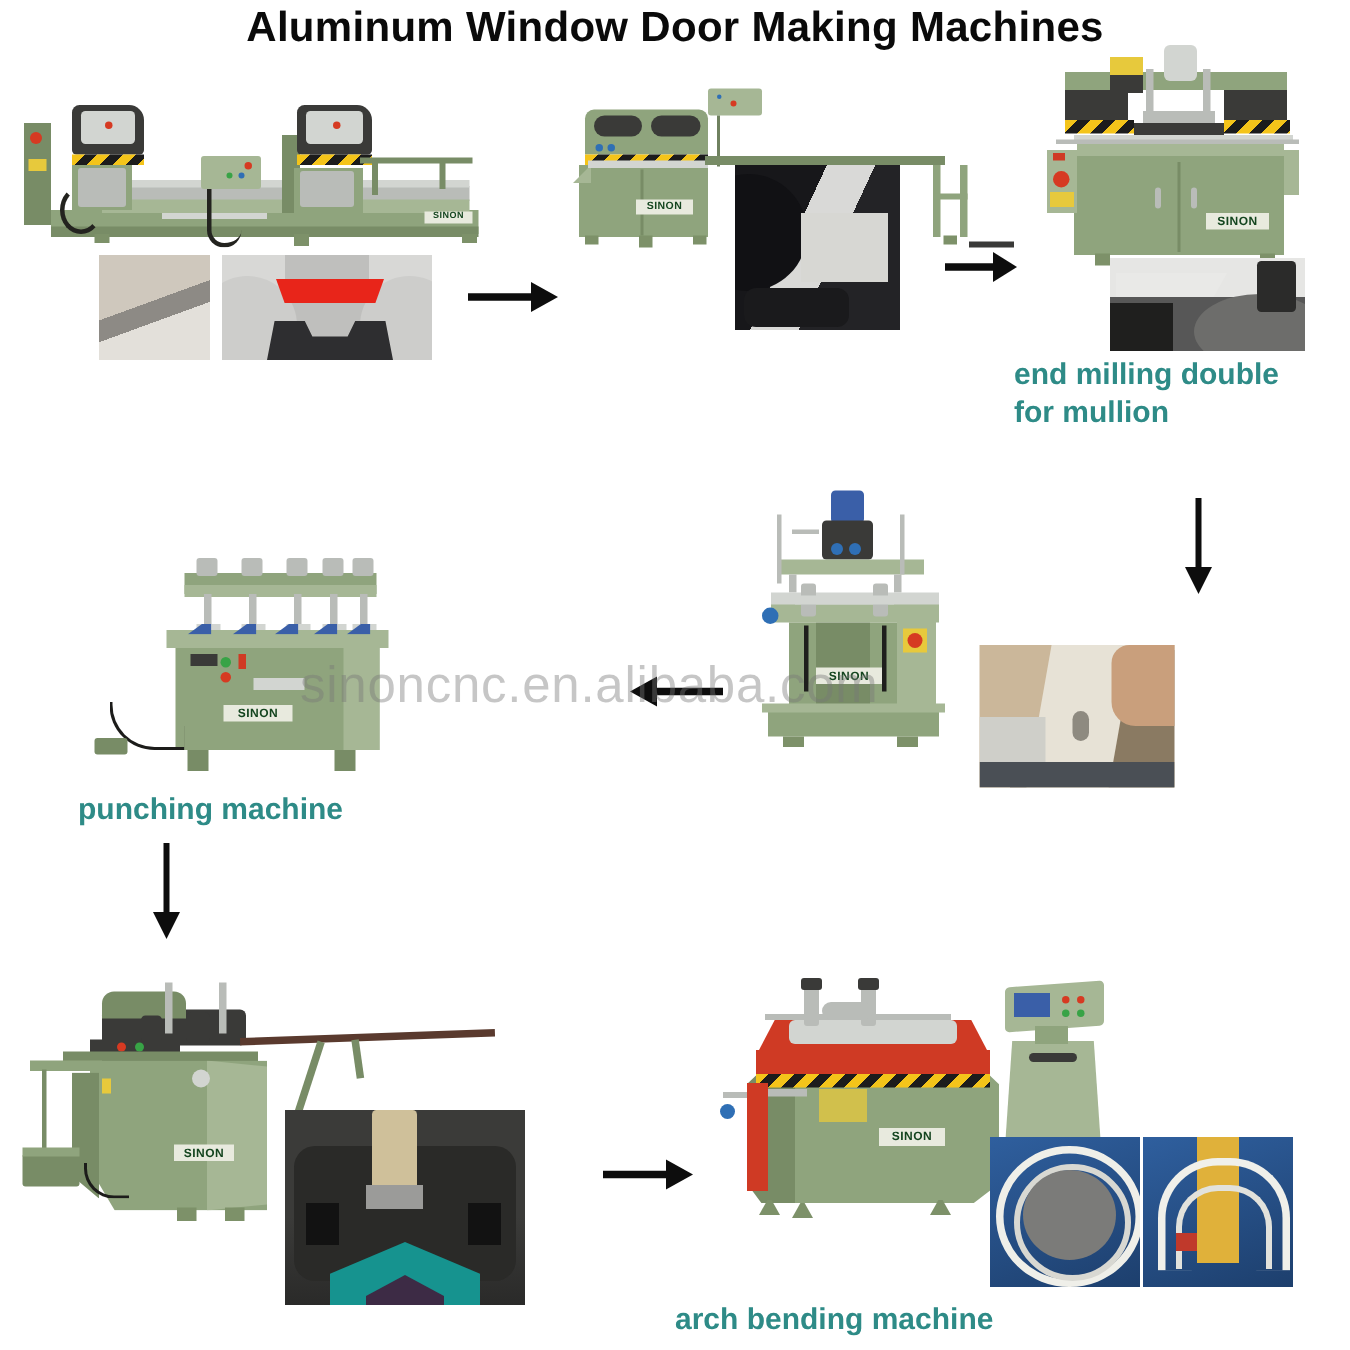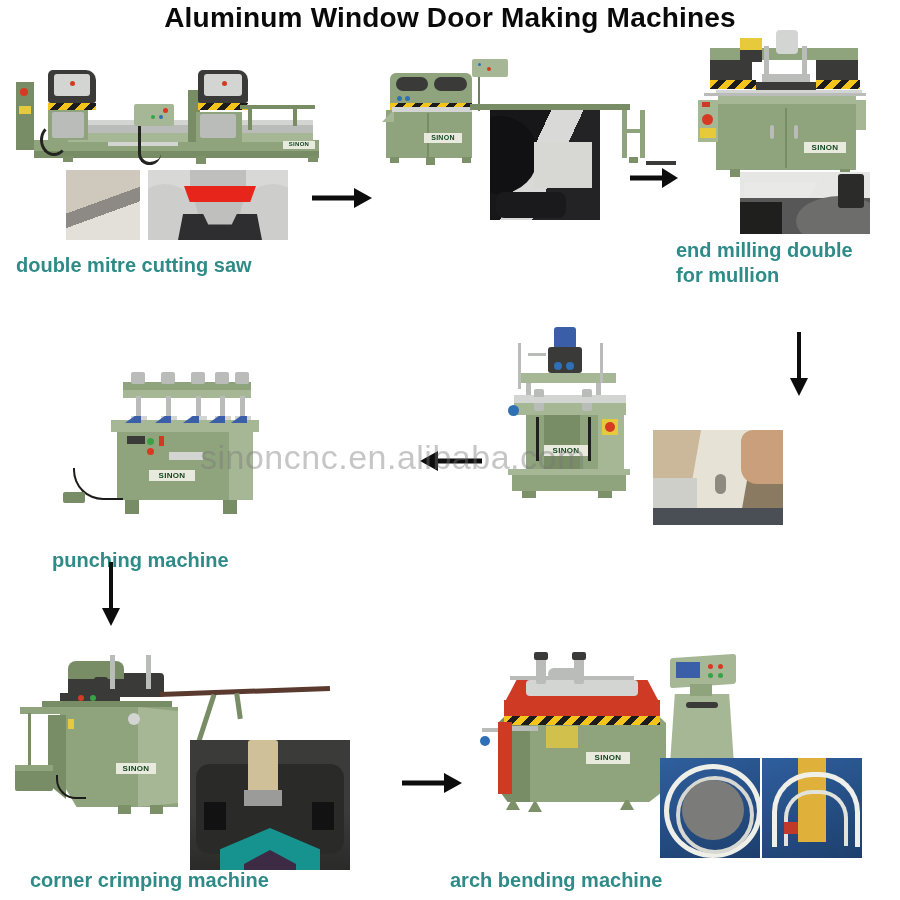--- a/index.html
+++ b/index.html
@@ -134,21 +134,20 @@
     <div class="ph-lbl" style="position:absolute;left:30px;top:44px;width:84px;height:26px;background:#2e2e30;clip-path:polygon(6% 0,30% 0,36% 40%,64% 40%,70% 0,94% 0,100% 100%,0 100%);"></div>
   </div>
 
   <div class="arrow" style="left:310px;top:185px;">
     <svg width="64" height="26" viewBox="0 0 64 26">
       <line x1="2" y1="13" x2="46" y2="13" stroke="#0d0d0d" stroke-width="5"></line>
       <polygon points="44,3 62,13 44,23" fill="#0d0d0d"></polygon>
     </svg>
   </div>
 
-  <label class="label" style="left:16px;top:253px;">double mitre cutting saw</label>
 
   <div class="mach" style="left:382px;top:55px;width:270px;height:115px;">
 
     <div class="body" style="left:8px;top:18px;width:82px;height:30px;border-radius:6px 6px 0 0;"></div>
     <div class="dark" style="left:14px;top:22px;width:32px;height:14px;border-radius:7px;"></div>
     <div class="dark" style="left:52px;top:22px;width:33px;height:14px;border-radius:7px;"></div>
     <div class="blubtn" style="left:15px;top:41px;width:5px;height:5px;"></div>
     <div class="blubtn" style="left:23px;top:41px;width:5px;height:5px;"></div>
     <div class="hazard" style="left:8px;top:48px;width:82px;height:7px;"></div>
 
@@ -310,21 +309,21 @@
     </div>
   </div>
 
   <div class="arrow" style="left:418px;top:448px;">
     <svg width="66" height="26" viewBox="0 0 66 26">
       <line x1="18" y1="13" x2="64" y2="13" stroke="#0d0d0d" stroke-width="5"></line>
       <polygon points="20,3 2,13 20,23" fill="#0d0d0d"></polygon>
     </svg>
   </div>
 
-  <label class="label" style="left:52px;top:528px;margin-top:20px;">punching machine</label>
+  <label class="label" style="left:52px;top:528px;">punching machine</label>
 
   <div class="mach" style="left:500px;top:325px;width:180px;height:185px;">
 
     <div class="blue" style="left:54px;top:2px;width:22px;height:22px;border-radius:3px;"></div>
     <div class="dark" style="left:48px;top:22px;width:34px;height:26px;border-radius:3px;"></div>
     <div class="blubtn" style="left:54px;top:37px;width:8px;height:8px;"></div>
     <div class="blubtn" style="left:66px;top:37px;width:8px;height:8px;"></div>
 
     <div class="body l" style="left:20px;top:48px;width:96px;height:10px;"></div>
     <div class="steel" style="left:26px;top:58px;width:5px;height:12px;"></div>
@@ -413,21 +412,20 @@
   <div class="photo ph-crimp" style="left:190px;top:740px;width:160px;height:130px;">
     <div class="ph-lbl" style="position:absolute;left:6px;top:24px;width:148px;height:90px;background:#2a2a28;border-radius:14px;"></div>
     <div class="ph-lbl" style="position:absolute;left:58px;top:0px;width:30px;height:56px;background:#cfc09a;border-radius:3px;"></div>
     <div class="ph-lbl" style="position:absolute;left:54px;top:50px;width:38px;height:16px;background:#9b9b99;"></div>
     <div class="ph-lbl" style="position:absolute;left:14px;top:62px;width:22px;height:28px;background:#121212;"></div>
     <div class="ph-lbl" style="position:absolute;left:122px;top:62px;width:22px;height:28px;background:#121212;"></div>
     <div class="ph-lbl" style="position:absolute;left:30px;top:88px;width:100px;height:46px;background:#16938f;clip-path:polygon(50% 0,100% 46%,100% 100%,0 100%,0 46%);"></div>
     <div class="ph-lbl" style="position:absolute;left:54px;top:110px;width:52px;height:28px;background:#3d2b45;clip-path:polygon(50% 0,100% 50%,100% 100%,0 100%,0 50%);"></div>
   </div>
 
-  <label class="label" style="left:30px;top:868px;">corner crimping machine</label>
 
   <div class="arrow" style="left:400px;top:770px;">
     <svg width="64" height="26" viewBox="0 0 64 26">
       <line x1="2" y1="13" x2="46" y2="13" stroke="#0d0d0d" stroke-width="5"></line>
       <polygon points="44,3 62,13 44,23" fill="#0d0d0d"></polygon>
     </svg>
   </div>
 
   <div class="mach" style="left:478px;top:640px;width:320px;height:200px;">
 

